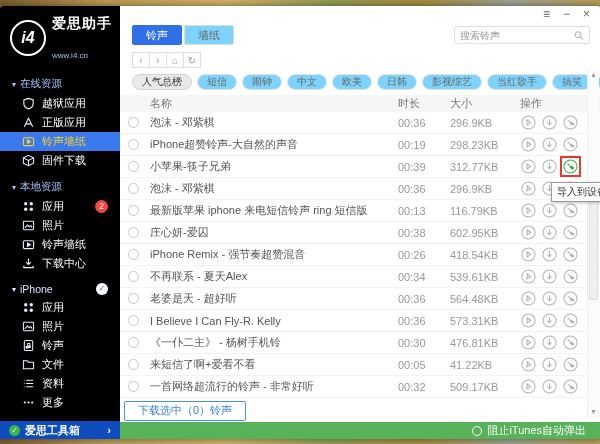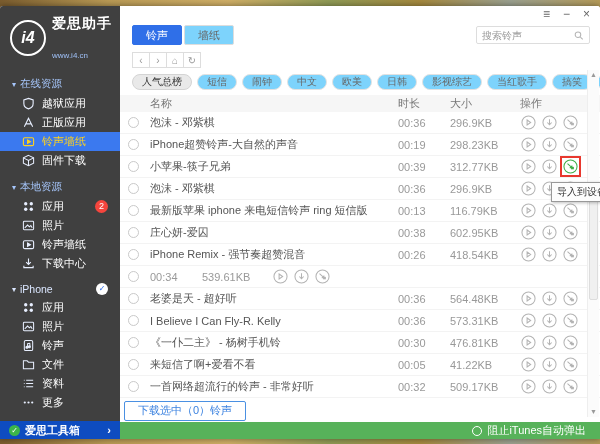--- a/index.html
+++ b/index.html
@@ -9,21 +9,21 @@
     position: relative;
     background: linear-gradient(90deg,#7a5c2e 0%,#b99a55 18%,#cfae66 38%,#8f9a55 55%,#a5893f 70%,#9aa08f 85%,#b49a58 100%);
     overflow: hidden;
   }
   .window {
     position:absolute; top:6px; left:0; right:0; bottom:5px;
     display:flex; background:#fff; border-radius:3px 3px 0 0;
     box-shadow:0 0 6px rgba(0,0,0,.45); overflow:hidden;
   }
   
-  .sidebar { width:120px; background:#404040; color:#fff; flex:0 0 120px;
+  .sidebar { width:120px; background:#000000; color:#fff; flex:0 0 120px;
     display:flex; flex-direction:column; position:relative; font-size:11px; }
   .logo-row { display:flex; align-items:center; gap:6px; padding:9px 6px 7px 10px; }
   .logo-circle { width:36px; height:36px; border:2px solid #fff; border-radius:50%;
     display:flex; align-items:center; justify-content:center;
     font-style:italic; font-weight:bold; font-size:16px; flex:0 0 36px; }
   .brand-name { font-weight:bold; font-size:14px; letter-spacing:1px; }
   .brand-url { font-size:8px; color:#9fc0f7; margin-top:18px; }
   .side-section { margin-top:7px; }
   .section-head { color:#a6c6fb; padding:3px 0 3px 12px; font-size:10.5px;
     display:flex; align-items:center; gap:4px; }
@@ -51,21 +51,21 @@
   .main { flex:1; display:flex; flex-direction:column; position:relative; min-width:0; background:#fff; }
   .titlebar { height:16px; display:flex; justify-content:flex-end; align-items:center;
     gap:13px; padding-right:10px; color:#666; font-size:12px; }
   .titlebar span { cursor:pointer; line-height:12px; }
   .toolbar { display:flex; align-items:center; padding:3px 10px 3px 12px; height:26px; }
   .big-tab { width:50px; height:20px; font-size:11px; border:1px solid #ddd;
     background:#7dd3fc; color:#666; border-radius:2px; margin-right:2px;
     display:inline-flex; align-items:center; justify-content:center; cursor:pointer; }
   .big-tab.active { background:#2f6fe8; border-color:#2f6fe8; color:#fff; }
   .toolbar .spacer { flex:1; }
-  .search-box { width:114px; height:18px; border:1px solid #ddd; border-radius:2px;
+  .search-box { width:136px; height:18px; border:1px solid #ddd; border-radius:2px;
     display:flex; align-items:center; padding:0 5px; gap:4px; }
   .search-box input { border:0; outline:0; width:100%; font-size:10px; color:#555;
     font-family:inherit; }
   .search-box input::placeholder { color:#999; }
   .navrow { display:flex; padding:4px 12px 2px; }
   .nav-btn { width:18px; height:16px; border:1px solid #ddd; margin-left:-1px;
     display:flex; align-items:center; justify-content:center; color:#999;
     font-size:10px; cursor:pointer; background:#fff; }
   .nav-btn:first-child { margin-left:0; }
   .pills { display:flex; gap:5px; padding:4px 14px 5px 12px; flex-wrap:nowrap; }
@@ -525,20 +525,21 @@
                 <rect x="8.6" y="8.4" width="3" height="2.6" fill="currentColor" stroke="none"></rect>
               </svg>
             </span>
           </span>
         </div>
 
         <div class="row">
           <span class="c-radio">
             <span class="radio"></span>
           </span>
+          <span class="c-name">不再联系 - 夏天Alex</span>
           <span class="c-dur">00:34</span>
           <span class="c-size">539.61KB</span>
           <span class="c-ops">
             <span class="op">
               <svg width="15" height="15" viewBox="0 0 16 16" fill="none" stroke="currentColor" stroke-width="1.1">
                 <circle cx="8" cy="8" r="7"></circle>
                 <path d="M6.5 5.3 L10.3 8 L6.5 10.7 Z"></path>
               </svg>
             </span>
             <span class="op">

